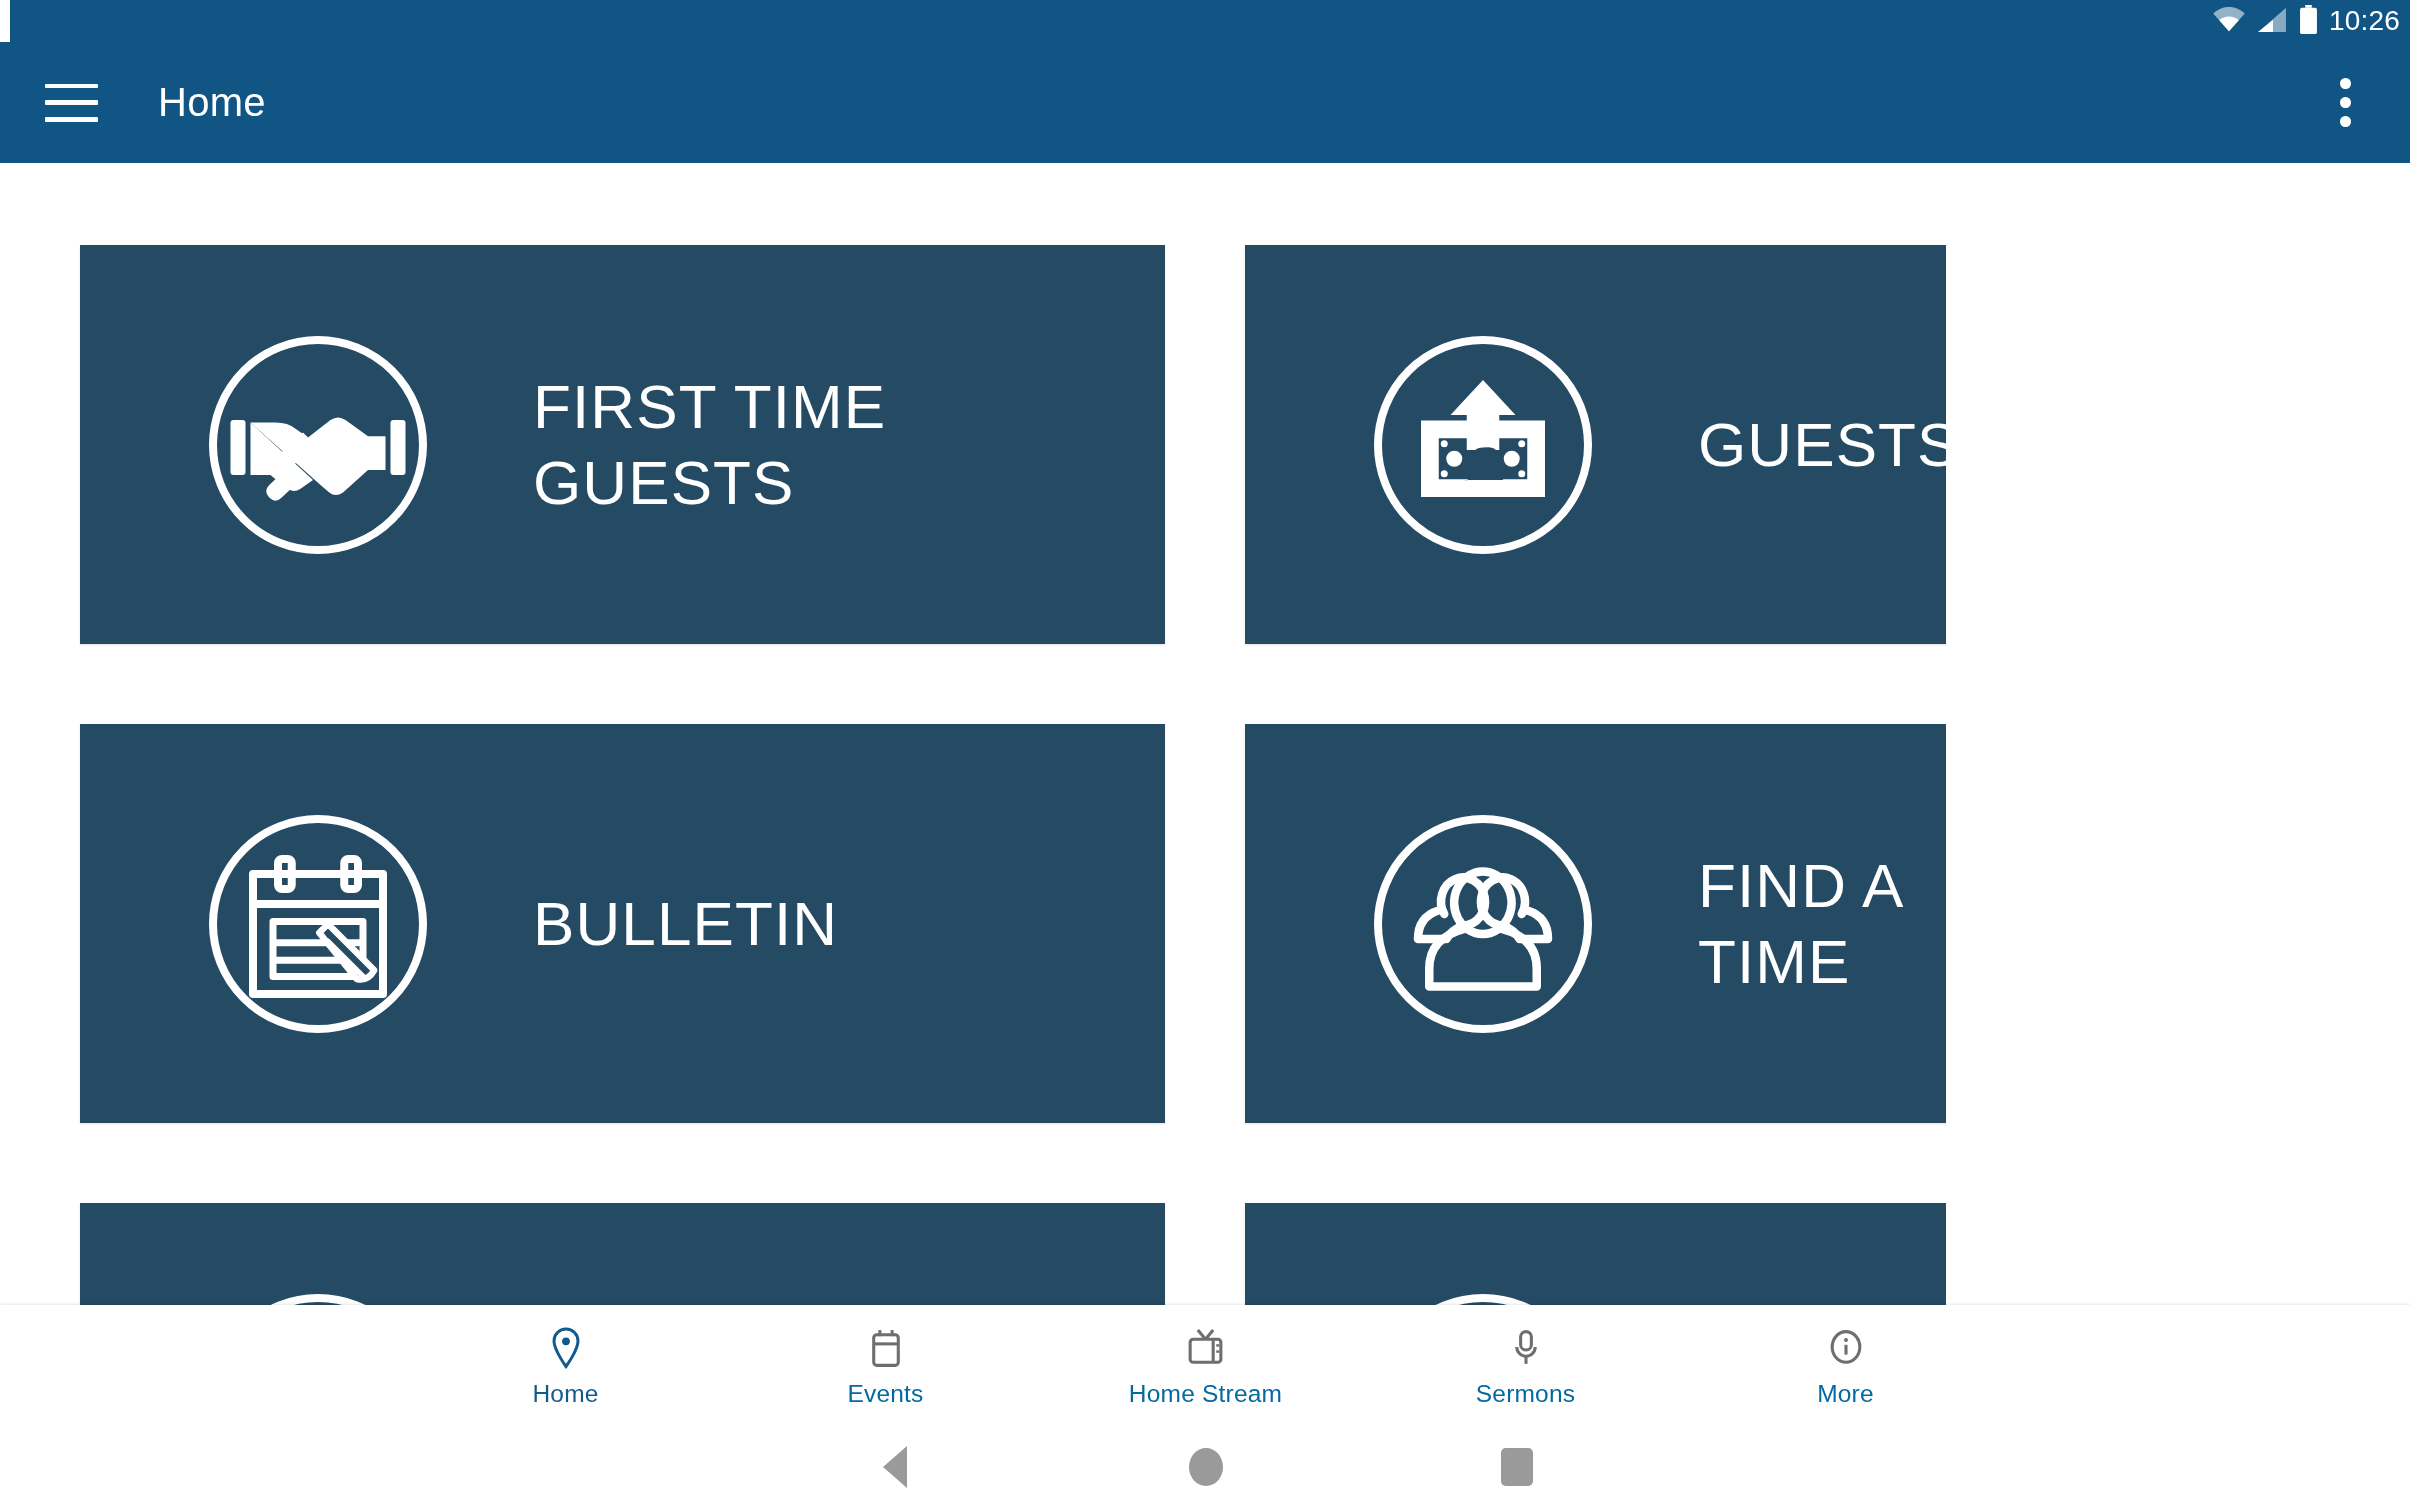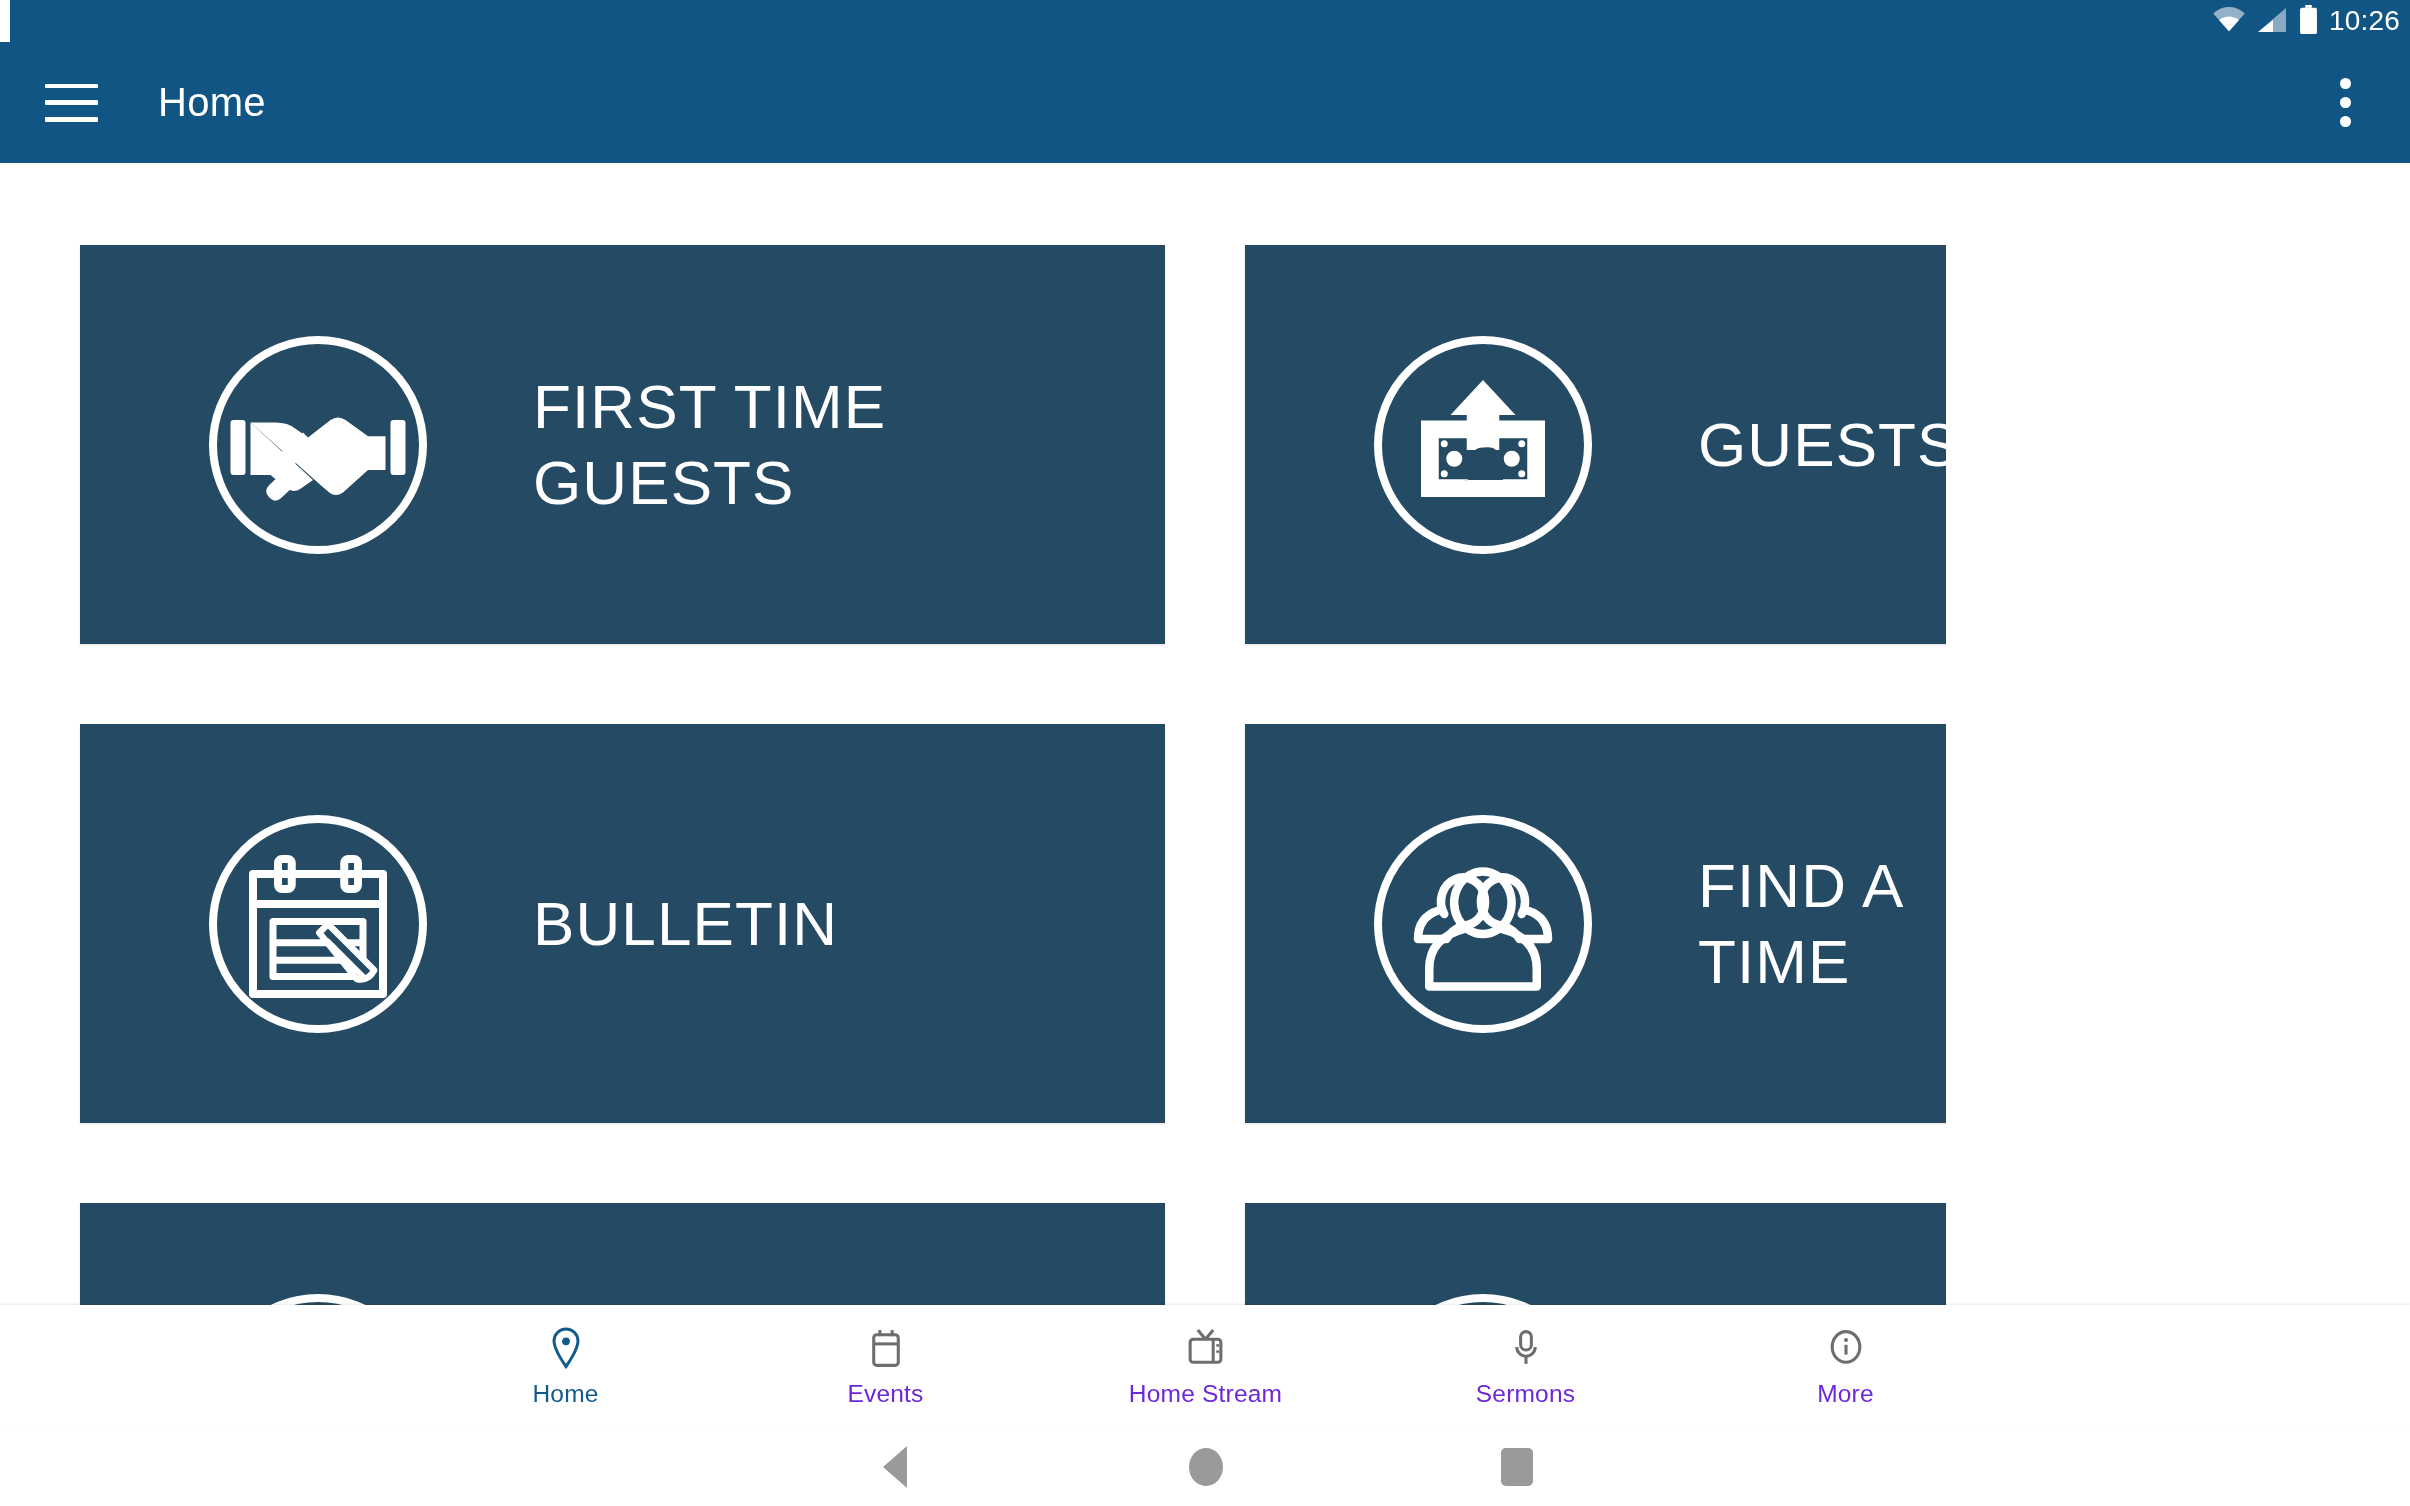--- a/index.html
+++ b/index.html
@@ -88,21 +88,21 @@
     box-shadow:0 -0.9px 2.8px rgba(0,0,0,.10);
     z-index:5;
   }
   .tab{
     width:320px; height:122px;
     display:flex; flex-direction:column;
     align-items:center; justify-content:center; gap:7.5px;
     cursor:pointer;
   }
   .tab .tab-icon{ height:49px; display:flex; align-items:center; justify-content:center;}
-  .tab .tab-label{ font-size:24.5px; color:#6d28d9; letter-spacing:0.2px;}
+  .tab .tab-label{ font-size:24.5px; color:#0369a1; letter-spacing:0.2px;}
   .tab.active .tab-label{ color:#135a8c; }
 
   
   .navbar{
     position:absolute; bottom:0; left:0; width:2411px; height:80px;
     background:#ffffff; display:flex; align-items:center; justify-content:center;
     gap:0;
   }
   .nav-btn{ width:311px; height:80px; display:flex; align-items:center; justify-content:center; cursor:pointer;}
   .nav-back{

